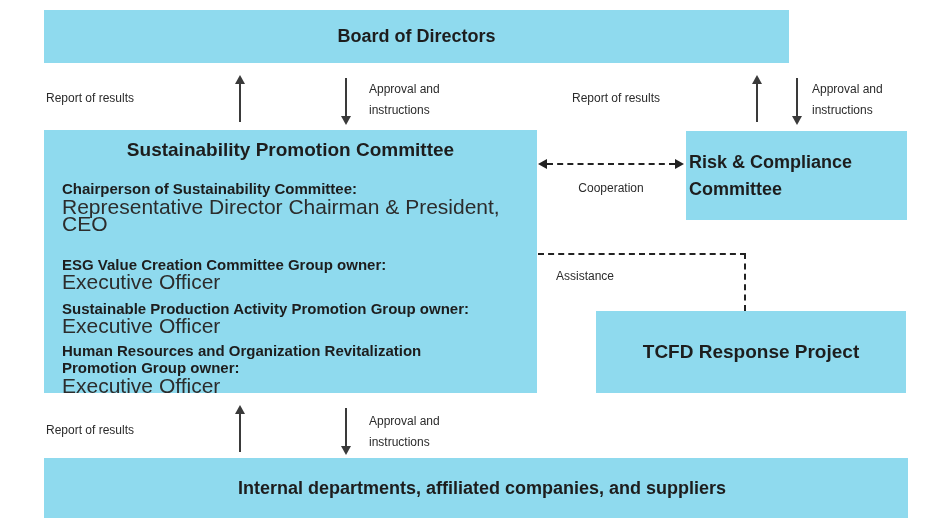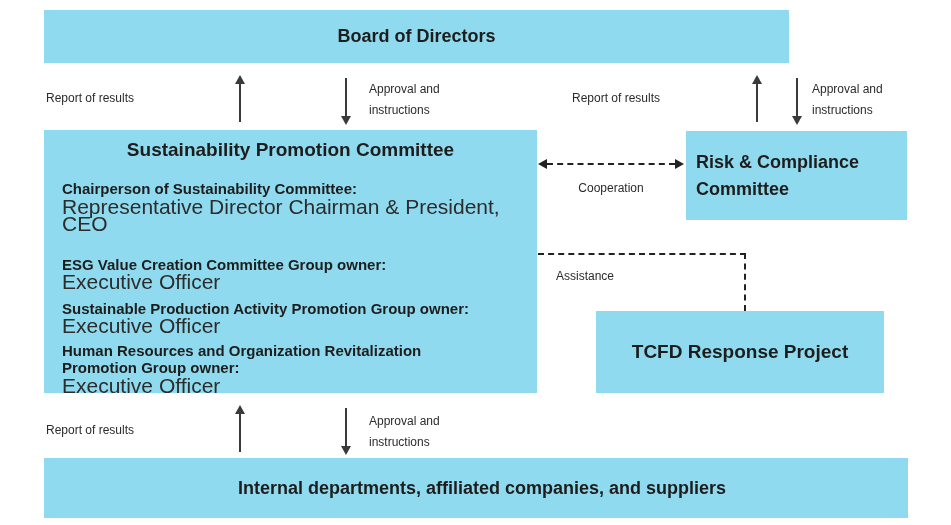--- a/index.html
+++ b/index.html
@@ -22,22 +22,22 @@
   .member { margin-left:18px; margin-right:10px; }
   .member .role   { font-weight:bold; font-size:15px; line-height:17.5px; color:#1d1d1d; white-space:pre-line; }
   .member .person { font-size:21px; line-height:17.5px; color:#2c2c2c; }
   .m1 { margin-top:19px; }
   .m2 { margin-top:23px; }
   .m3 { margin-top:9px; }
   .m4 { margin-top:7px; }
 
   
   .risk-box { left:686px; top:131px; width:221px; height:89px; display:flex; align-items:center;
-              padding-left:10px; font-size:18px; line-height:27px; white-space:pre-line; }
-  .tcfd-box { left:596px; top:311px; width:288px; height:82px; font-size:19px; }
+              padding-left:3px; font-size:18px; line-height:27px; white-space:pre-line; }
+  .tcfd-box { left:596px; top:311px; width:310px; height:82px; font-size:19px; }
 
   
   .flow-label { position:absolute; font-size:12px; color:#2b2b2b; white-space:pre-line; line-height:21px; }
 
   
   .varrow { position:absolute; width:2px; background:#3a3a3a; }
   .varrow::after { content:""; position:absolute; left:-4px;
                    border-left:5px solid transparent; border-right:5px solid transparent; }
   .varrow.up   { top:84px; height:38px; }
   .varrow.up::after   { top:-9px;    border-bottom:9px solid #3a3a3a; }

